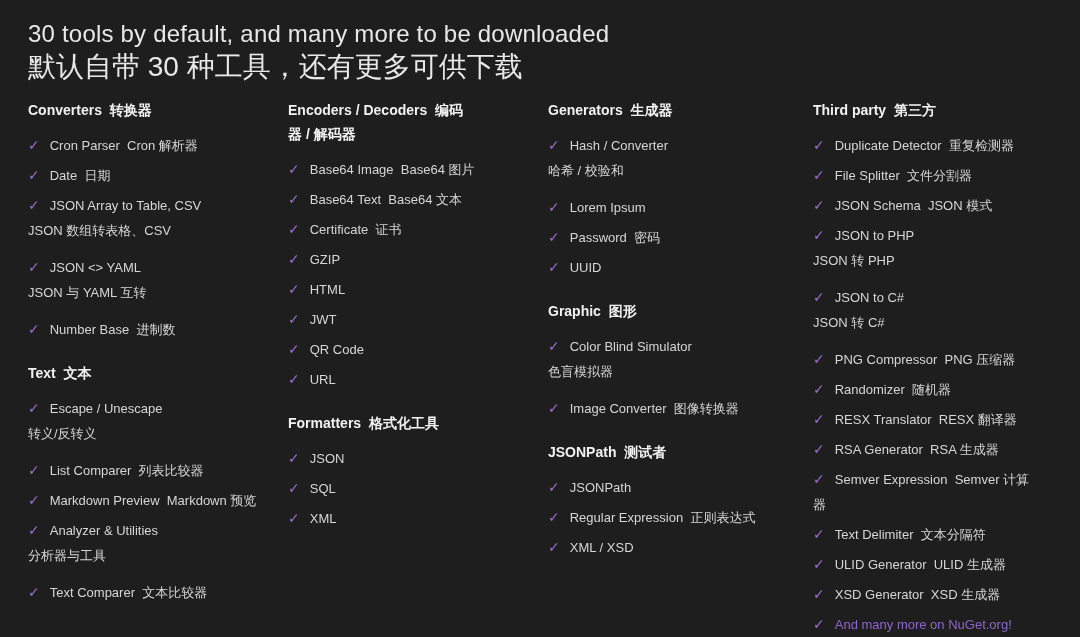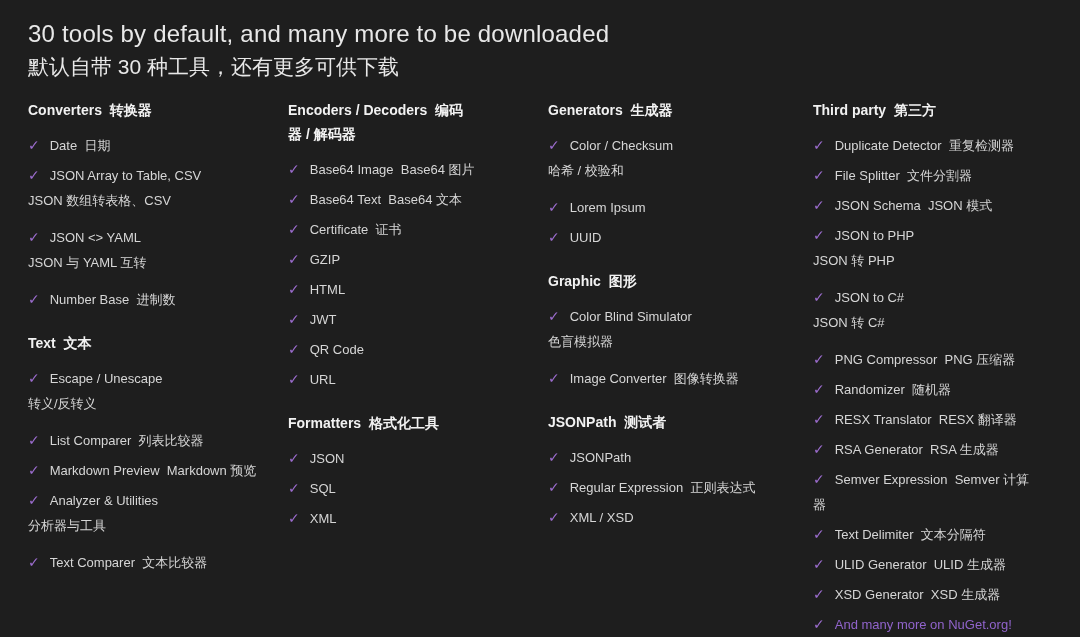--- a/index.html
+++ b/index.html
@@ -16,21 +16,21 @@
     width:1080px;height:637px;overflow:hidden;
     background:var(--bg);
     font-family:"Liberation Sans","DejaVu Sans",sans-serif;
   }
   .page{width:1080px;height:497px;padding:18px 28px 0 28px;}
   .title-en{
     color:var(--title);font-size:24px;font-weight:400;
     line-height:31px;margin:0;white-space:pre-wrap;letter-spacing:.2px;
   }
   .title-zh{
-    color:var(--title);font-size:21px;font-weight:400;
+    color:var(--title);font-size:28px;font-weight:400;
     line-height:32px;margin:2px 0 0 0;white-space:pre-wrap;
   }
   .columns{display:flex;margin-top:15px;align-items:flex-start;}
   .col{flex:none;padding-right:14px;}
   .col.c1,.col.c2{width:260px;}
   .col.c3{width:265px;}
   .col.c4{flex:1;width:auto;}
   .section{margin-bottom:19px;}
   .section-title{
     color:var(--heading);font-size:14px;font-weight:700;
@@ -53,20 +53,21 @@
 
 <div class="page">
   <div>
     <div class="title-en">30 tools by default, and many more to be downloaded</div>
     <div class="title-zh">默认自带 30 种工具，还有更多可供下载</div>
   </div>
   <div class="columns" id="columns">
       <div class="col c1">
         <div class="section">
           <div class="section-title">Converters  转换器</div>
+          <div class="tool-item"><span class="check">✓</span><span class="label">Cron Parser  Cron 解析器</span></div>
           <div class="tool-item"><span class="check">✓</span><span class="label">Date  日期</span></div>
           <div class="tool-item wrapped"><span class="check">✓</span><span class="label">JSON Array to Table, CSV
 JSON 数组转表格、CSV</span></div>
           <div class="tool-item wrapped"><span class="check">✓</span><span class="label">JSON &lt;&gt; YAML
 JSON 与 YAML 互转</span></div>
           <div class="tool-item"><span class="check">✓</span><span class="label">Number Base  进制数</span></div>
         </div>
         <div class="section">
           <div class="section-title">Text  文本</div>
           <div class="tool-item wrapped"><span class="check">✓</span><span class="label">Escape / Unescape
@@ -94,23 +95,24 @@
         <div class="section">
           <div class="section-title">Formatters  格式化工具</div>
           <div class="tool-item"><span class="check">✓</span><span class="label">JSON</span></div>
           <div class="tool-item"><span class="check">✓</span><span class="label">SQL</span></div>
           <div class="tool-item"><span class="check">✓</span><span class="label">XML</span></div>
         </div>
       </div>
       <div class="col c3">
         <div class="section">
           <div class="section-title">Generators  生成器</div>
-          <div class="tool-item wrapped"><span class="check">✓</span><span class="label">Color / Checksum
+          <div class="tool-item wrapped"><span class="check">✓</span><span class="label">Hash / Converter
 哈希 / 校验和</span></div>
           <div class="tool-item"><span class="check">✓</span><span class="label">Lorem Ipsum</span></div>
+          <div class="tool-item"><span class="check">✓</span><span class="label">Password  密码</span></div>
           <div class="tool-item"><span class="check">✓</span><span class="label">UUID</span></div>
         </div>
         <div class="section">
           <div class="section-title">Graphic  图形</div>
           <div class="tool-item wrapped"><span class="check">✓</span><span class="label">Color Blind Simulator
 色盲模拟器</span></div>
           <div class="tool-item"><span class="check">✓</span><span class="label">Image Converter  图像转换器</span></div>
         </div>
         <div class="section">
           <div class="section-title">JSONPath  测试者</div>

